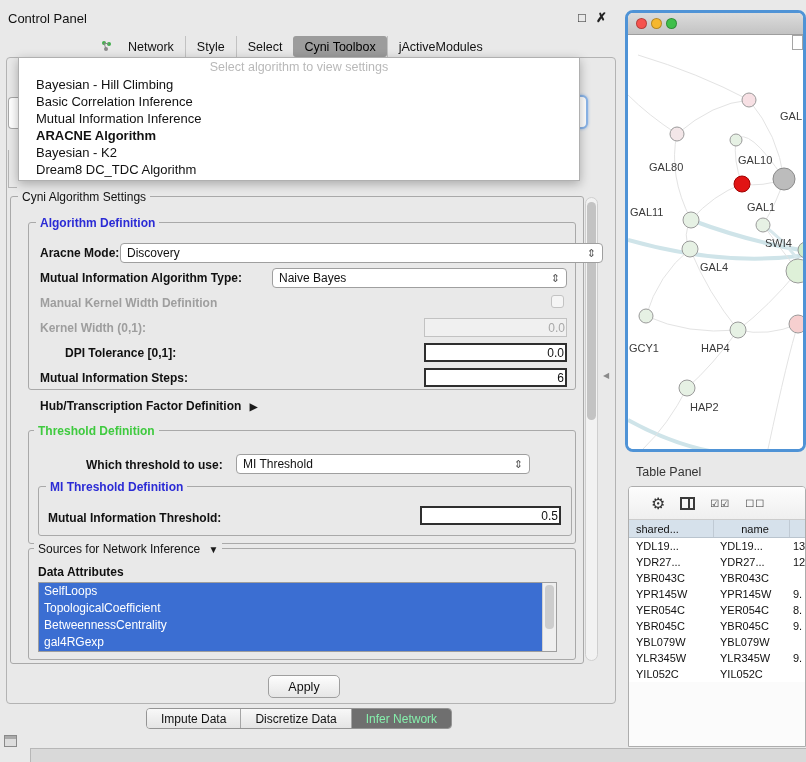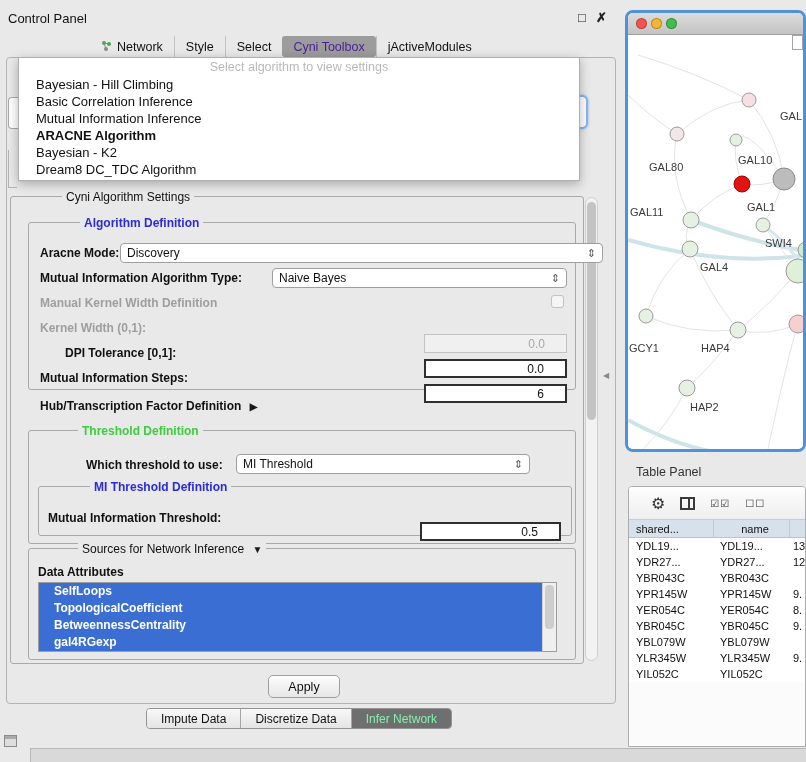--- a/index.html
+++ b/index.html
@@ -3,53 +3,53 @@
 <meta charset="utf-8">
 <style>
   html,body{margin:0;padding:0;background:#e9e9e9;}
   #root{position:relative;width:806px;height:762px;background:#e9e9e9;overflow:hidden;
         font-family:"Liberation Sans",sans-serif;font-size:12px;color:#111;}
   
   .cp-title{position:absolute;left:8px;top:11px;font-size:13px;color:#111;}
   .win-icon{position:absolute;top:10px;font-size:13px;color:#222;cursor:default;}
   .tabs{position:absolute;left:90px;top:36px;display:flex;height:21px;align-items:stretch;}
   .tab{display:flex;align-items:center;padding:0 11px;font-size:12.5px;border-left:1px solid #c2c2c2;cursor:default;}
-  .tab:first-child{border-left:none;}
-  .tab.active{background:#9c9c9c;color:#4c1d95;border-radius:3px;border-left:none;}
+  .tab:first-child{border-left:none;gap:11px;}
+  .tab.active{background:#9c9c9c;color:#000000;border-radius:3px;border-left:none;}
   .inner-panel{position:absolute;left:6px;top:57px;width:608px;height:645px;border:1px solid #b3b3b3;border-radius:4px;}
   
   .popup{position:absolute;left:18px;top:57px;width:560px;height:122px;background:#fff;border:1px solid #b0b0b0;
          box-shadow:0 3px 10px rgba(0,0,0,.28);z-index:40;}
   .dd-placeholder{height:18px;line-height:18px;text-align:center;color:#b9b9b9;font-size:12.5px;}
   .dd-item{height:17px;line-height:17px;padding-left:17px;font-size:13px;}
   .dd-selected{font-weight:bold;}
   
   .frag-combo-left{position:absolute;left:8px;top:97px;width:11px;height:30px;background:#fff;border:1px solid #a8a8a8;border-right:none;border-radius:4px 0 0 4px;z-index:10;}
   .frag-combo-right{position:absolute;left:552px;top:95px;width:32px;height:30px;background:#fff;border:2px solid #8ab4e8;border-radius:6px;box-shadow:0 0 3px #8ab4e8;z-index:10;}
   .frag-line-v{position:absolute;left:8px;top:150px;width:1px;height:38px;background:#b5b5b5;z-index:10;}
   .frag-line-h{position:absolute;left:8px;top:187px;width:9px;height:1px;background:#b5b5b5;z-index:10;}
   
   .group{position:absolute;border:1px solid #a9a9a9;border-radius:3px;}
-  .gtitle{position:absolute;background:#e9e9e9;padding:0 4px;font-size:12px;white-space:nowrap;margin-left:44px;}
+  .gtitle{position:absolute;background:#e9e9e9;padding:0 4px;font-size:12px;white-space:nowrap;}
   .gtitle.blue{color:#2b2bd5;font-weight:bold;}
   .gtitle.green{color:#3fca3f;font-weight:bold;}
   .lbl{position:absolute;font-weight:bold;font-size:12px;white-space:nowrap;}
   .lbl.gray{color:#9e9e9e;}
   .combo{position:absolute;height:20px;background:#fff;border:1px solid #9f9f9f;border-radius:4px;display:flex;align-items:center;
          padding:0 6px;box-sizing:border-box;font-size:12px;cursor:default;}
   .combo .arrows{margin-left:auto;color:#555;font-size:11px;}
   .field{position:absolute;height:19px;background:#fff;border:2px solid #2f2f2f;display:flex;align-items:center;justify-content:flex-end;
-         padding:0 21px;box-sizing:border-box;font-size:12px;margin-top:16px;}
+         padding:0 1px;box-sizing:border-box;font-size:12px;}
   .field.disabled{background:#f0f0f0;border:1px solid #c2c2c2;color:#a8a8a8;}
   .checkbox{position:absolute;width:13px;height:13px;background:#f5f5f5;border:1px solid #c3c3c3;border-radius:3px;box-sizing:border-box;}
   .caret{font-size:10px;color:#1a1a1a;margin-left:5px;}
   
   .attr-list{position:absolute;left:38px;top:582px;width:519px;height:70px;background:#fff;border:1px solid #9e9e9e;box-sizing:border-box;overflow:hidden;}
   .attr-items{margin-right:13px;}
-  .attr-item{height:17px;line-height:17px;padding-left:15px;background:#3b6ed2;color:#fff;font-size:12px;white-space:nowrap;font-weight:bold;}
+  .attr-item{height:17px;line-height:17px;padding-left:5px;background:#3b6ed2;color:#fff;font-size:12px;white-space:nowrap;}
   .attr-scroll{position:absolute;right:0;top:0;bottom:0;width:13px;background:#efefef;border-left:1px solid #d0d0d0;}
   .attr-thumb{position:absolute;right:2px;top:2px;width:9px;height:44px;background:#cdcdcd;border-radius:4px;}
   
   .sb-track{position:absolute;left:585px;top:197px;width:13px;height:464px;background:#f2f2f2;border:1px solid #cfcfcf;border-radius:7px;box-sizing:border-box;}
   .sb-thumb{position:absolute;left:587px;top:202px;width:9px;height:218px;background:#c3c3c3;border-radius:5px;}
   
   .apply-btn{position:absolute;left:268px;top:675px;width:70px;height:21px;background:linear-gradient(#fdfdfd,#e6e6e6);
              border:1px solid #9f9f9f;border-radius:5px;display:flex;align-items:center;justify-content:center;font-size:12.5px;cursor:default;}
   .segbar{position:absolute;left:146px;top:708px;display:flex;height:21px;border:1px solid #949494;border-radius:4px;overflow:hidden;box-sizing:border-box;}
   .seg{display:flex;align-items:center;padding:0 14px;font-size:12px;background:linear-gradient(#f8f8f8,#e4e4e4);border-left:1px solid #a5a5a5;cursor:default;}

